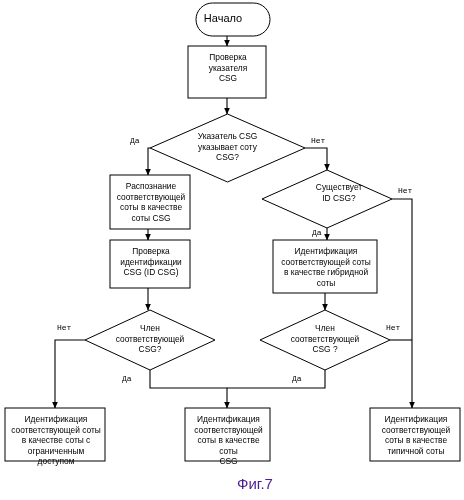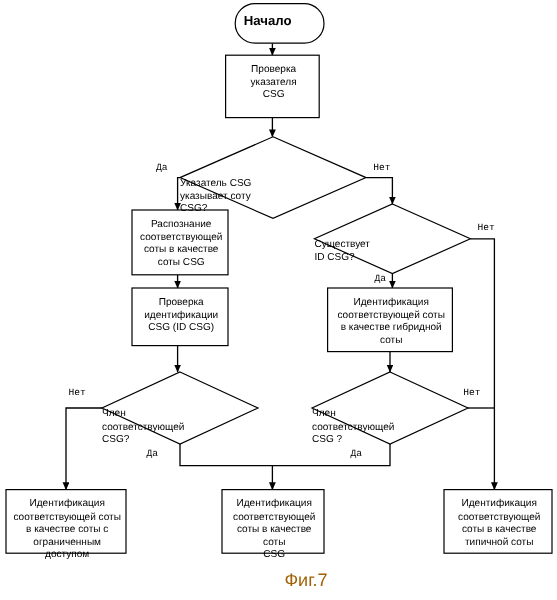--- a/index.html
+++ b/index.html
@@ -47,40 +47,40 @@
     font-size: 8.4px;
     line-height: 10.6px;
     color: #000000;
     white-space: pre-line;
     pointer-events: none;
   }
   .node-text.box {
     text-align: center;
   }
   .node-text.diamond-label {
-    margin-top: 16px;
+    text-align: center;
   }
   .node-text.terminator {
     text-align: center;
     font-size: 11px;
     line-height: 13px;
   }
   .edge-label {
     position: absolute;
     font-family: Liberation Mono, monospace;
     font-size: 8px;
     color: #000000;
     white-space: nowrap;
     pointer-events: none;
   }
   .figure-caption {
     position: absolute;
     font-family: "Liberation Sans", sans-serif;
     font-size: 15px;
-    color: #a16207;
+    color: #4c1d95;
   }
 </style>
 </head>
 <body>
 
 <div id="flowchart-root">
 
   <svg id="flow-svg" viewBox="0 0 464 500">
     <defs>
       <marker id="arrowhead" markerWidth="7" markerHeight="7" refX="5.6" refY="2.6" orient="auto" markerUnits="strokeWidth">
@@ -120,35 +120,35 @@
 
   <div id="labels-layer">
       <div class="edge-label" style="left: 130px; top: 136px;">Да</div>
       <div class="edge-label" style="left: 311px; top: 136px;">Нет</div>
       <div class="edge-label" style="left: 312px; top: 228px;">Да</div>
       <div class="edge-label" style="left: 398px; top: 186px;">Нет</div>
       <div class="edge-label" style="left: 57px; top: 323px;">Нет</div>
       <div class="edge-label" style="left: 122px; top: 374px;">Да</div>
       <div class="edge-label" style="left: 292px; top: 374px;">Да</div>
       <div class="edge-label" style="left: 386px; top: 323px;">Нет</div>
-      <div class="node-text terminator" style="left: 196px; top: 11.5px; width: 54px; font-weight: bold;">Начало</div>
+      <div class="node-text terminator" style="left: 196px; top: 11.5px; width: 54px;">Начало</div>
       <div class="node-text box" style="left: 193px; top: 52px; width: 70px;">Проверка
 указателя
 CSG</div>
       <div class="node-text diamond-label" style="left: 150px; top: 131px; width: 155px;">Указатель CSG
 указывает соту
 CSG?</div>
       <div class="node-text box" style="left: 115px; top: 181px; width: 72px;">Распознание
 соответствующей
 соты в качестве
 соты CSG</div>
       <div class="node-text box" style="left: 115px; top: 246px; width: 72px;">Проверка
 идентификации
 CSG (ID CSG)</div>
-      <div class="node-text diamond-label" style="left: 262px; top: 182px; width: 130px;">Существует
+      <div class="node-text diamond-label" style="left: 274px; top: 182px; width: 130px;">Существует
 ID CSG?</div>
       <div class="node-text box" style="left: 278px; top: 246px; width: 96px;">Идентификация
 соответствующей соты
 в качестве гибридной
 соты</div>
       <div class="node-text diamond-label" style="left: 85px; top: 323px; width: 130px;">Член
 соответствующей
 CSG?</div>
       <div class="node-text diamond-label" style="left: 260px; top: 323px; width: 130px;">Член
 соответствующей

